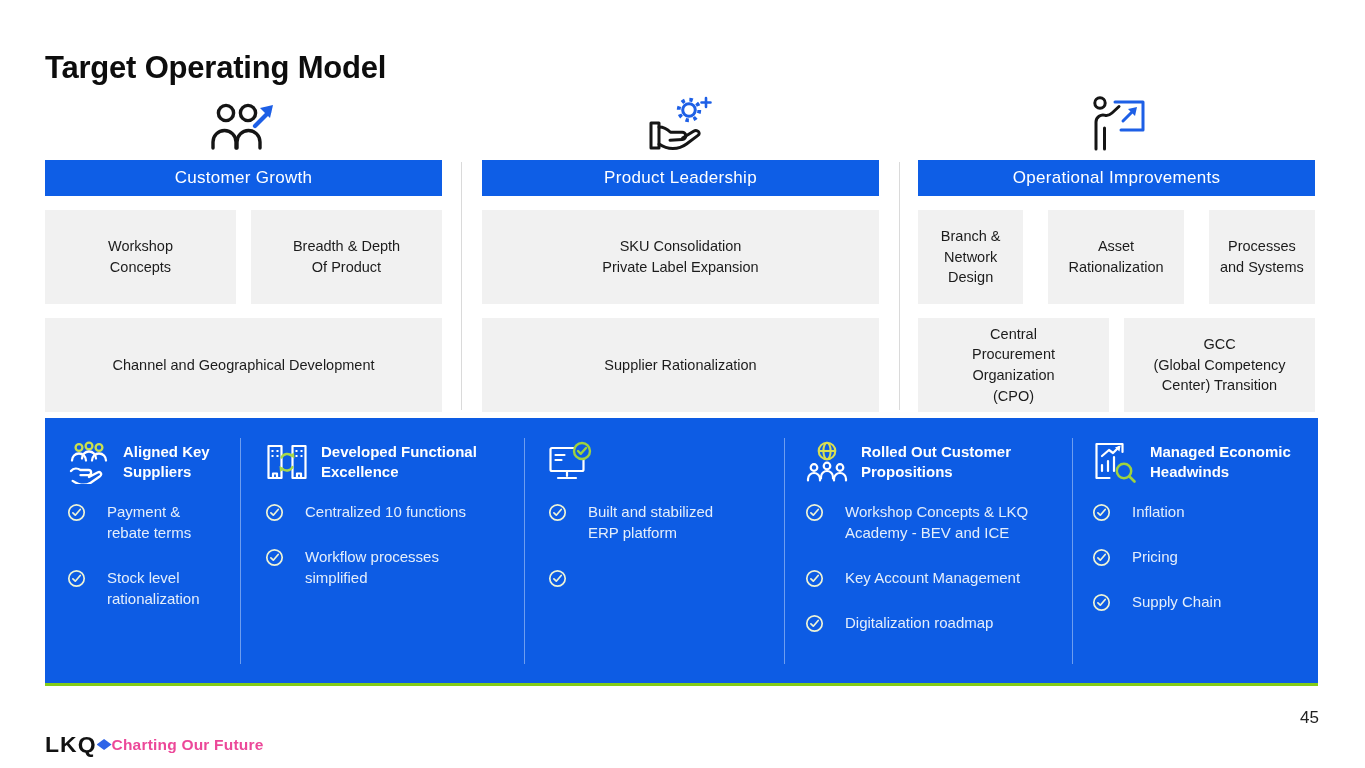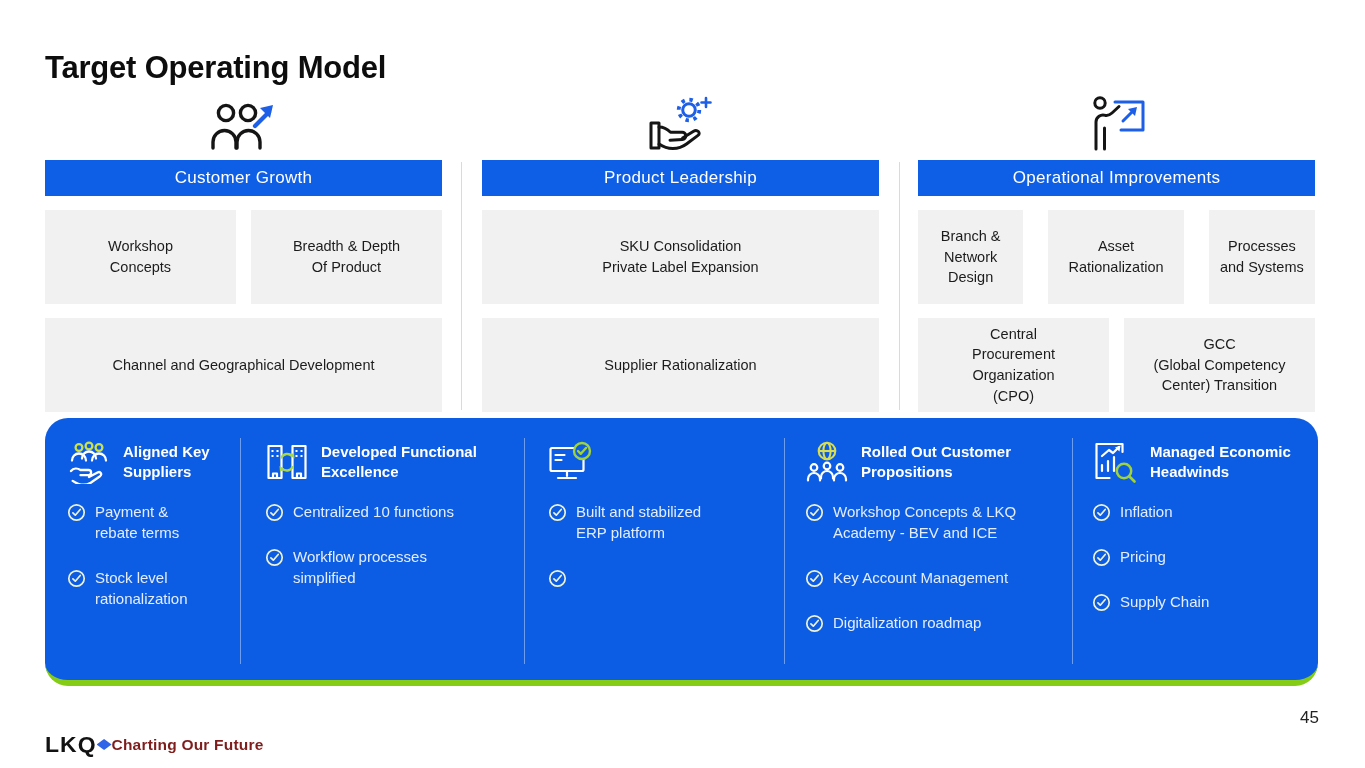--- a/index.html
+++ b/index.html
@@ -16,41 +16,41 @@
   .pillar-icon{height:54px;display:flex;align-items:flex-end;justify-content:center;margin-bottom:8px;}
   .banner{height:36px;display:flex;align-items:center;justify-content:center;background:#0e5ee6;color:#fff;font-size:17px;letter-spacing:.3px;}
   .box-row{display:grid;gap:15px;margin-top:14px;}
   .cols-2{grid-template-columns:1fr 1fr;}
   .cols-3{grid-template-columns:112fr 144fr 113fr;gap:25px;}
   .gbox{background:#f1f1f1;min-height:94px;display:flex;align-items:center;justify-content:center;text-align:center;white-space:pre-line;font-size:14.5px;line-height:1.42;color:#1c1c1c;padding:4px 8px;box-sizing:border-box;}
   .vdivider{position:absolute;top:162px;height:248px;width:1px;background:#dadada;}
   .vd-1{left:461px;} .vd-2{left:899px;}
 
   
-  .panel{position:absolute;left:45px;top:418px;width:1273px;height:268px;background:#0d5ce4;border-bottom:6px solid #84cc16;box-sizing:border-box;border-radius:23px;}
+  .panel{position:absolute;left:45px;top:418px;width:1273px;height:268px;background:#0d5ce4;border-bottom:3px solid #84cc16;box-sizing:border-box;}
   .pdiv{position:absolute;top:20px;height:226px;width:1px;background:rgba(255,255,255,0.4);}
   .pd-1{left:195px;} .pd-2{left:479px;} .pd-3{left:739px;} .pd-4{left:1027px;}
   .ach{position:absolute;top:20px;}
   .ach-0{left:22px;width:165px;}
   .ach-1{left:220px;width:252px;}
   .ach-2{left:503px;width:232px;}
   .ach-3{left:760px;width:260px;}
   .ach-4{left:1047px;width:218px;}
   .ach-head{display:flex;align-items:center;gap:12px;margin-bottom:15px;min-height:48px;}
   .ach-head svg{flex-shrink:0;}
   .ach-title{color:#fff;font-weight:700;font-size:15px;line-height:1.32;white-space:pre-line;}
-  .item{display:flex;gap:9px;margin-bottom:24px;font-size:15px;color:#e4eefb;line-height:1.4;white-space:pre-line;}
+  .item{display:flex;gap:21px;margin-bottom:24px;font-size:15px;color:#e4eefb;line-height:1.4;white-space:pre-line;}
   .item svg{flex-shrink:0;margin-top:2px;}
   .ach-1 .item:first-child{margin-bottom:46px;}
 
   
   .footer{position:absolute;left:45px;top:731px;display:flex;align-items:center;gap:0;}
   .lkq{font-weight:700;font-size:23px;color:#121212;letter-spacing:1px;transform:scaleY(0.95);}
   .diamond{width:15px;height:11px;background:#2e64e8;clip-path:polygon(50% 0,100% 50%,50% 100%,0 50%);}
-  .tagline{font-size:15.5px;font-weight:700;color:#7f1d1d;letter-spacing:.2px;}
+  .tagline{font-size:15.5px;font-weight:700;color:#ec4899;letter-spacing:.2px;}
   .page-num{position:absolute;right:46px;top:708px;font-size:17px;color:#222;}
 </style>
 </head>
 <body>
 
 <div class="slide">
 
   <h1 class="title">Target Operating Model</h1>
 
   <div class="pillar pillar-1">

